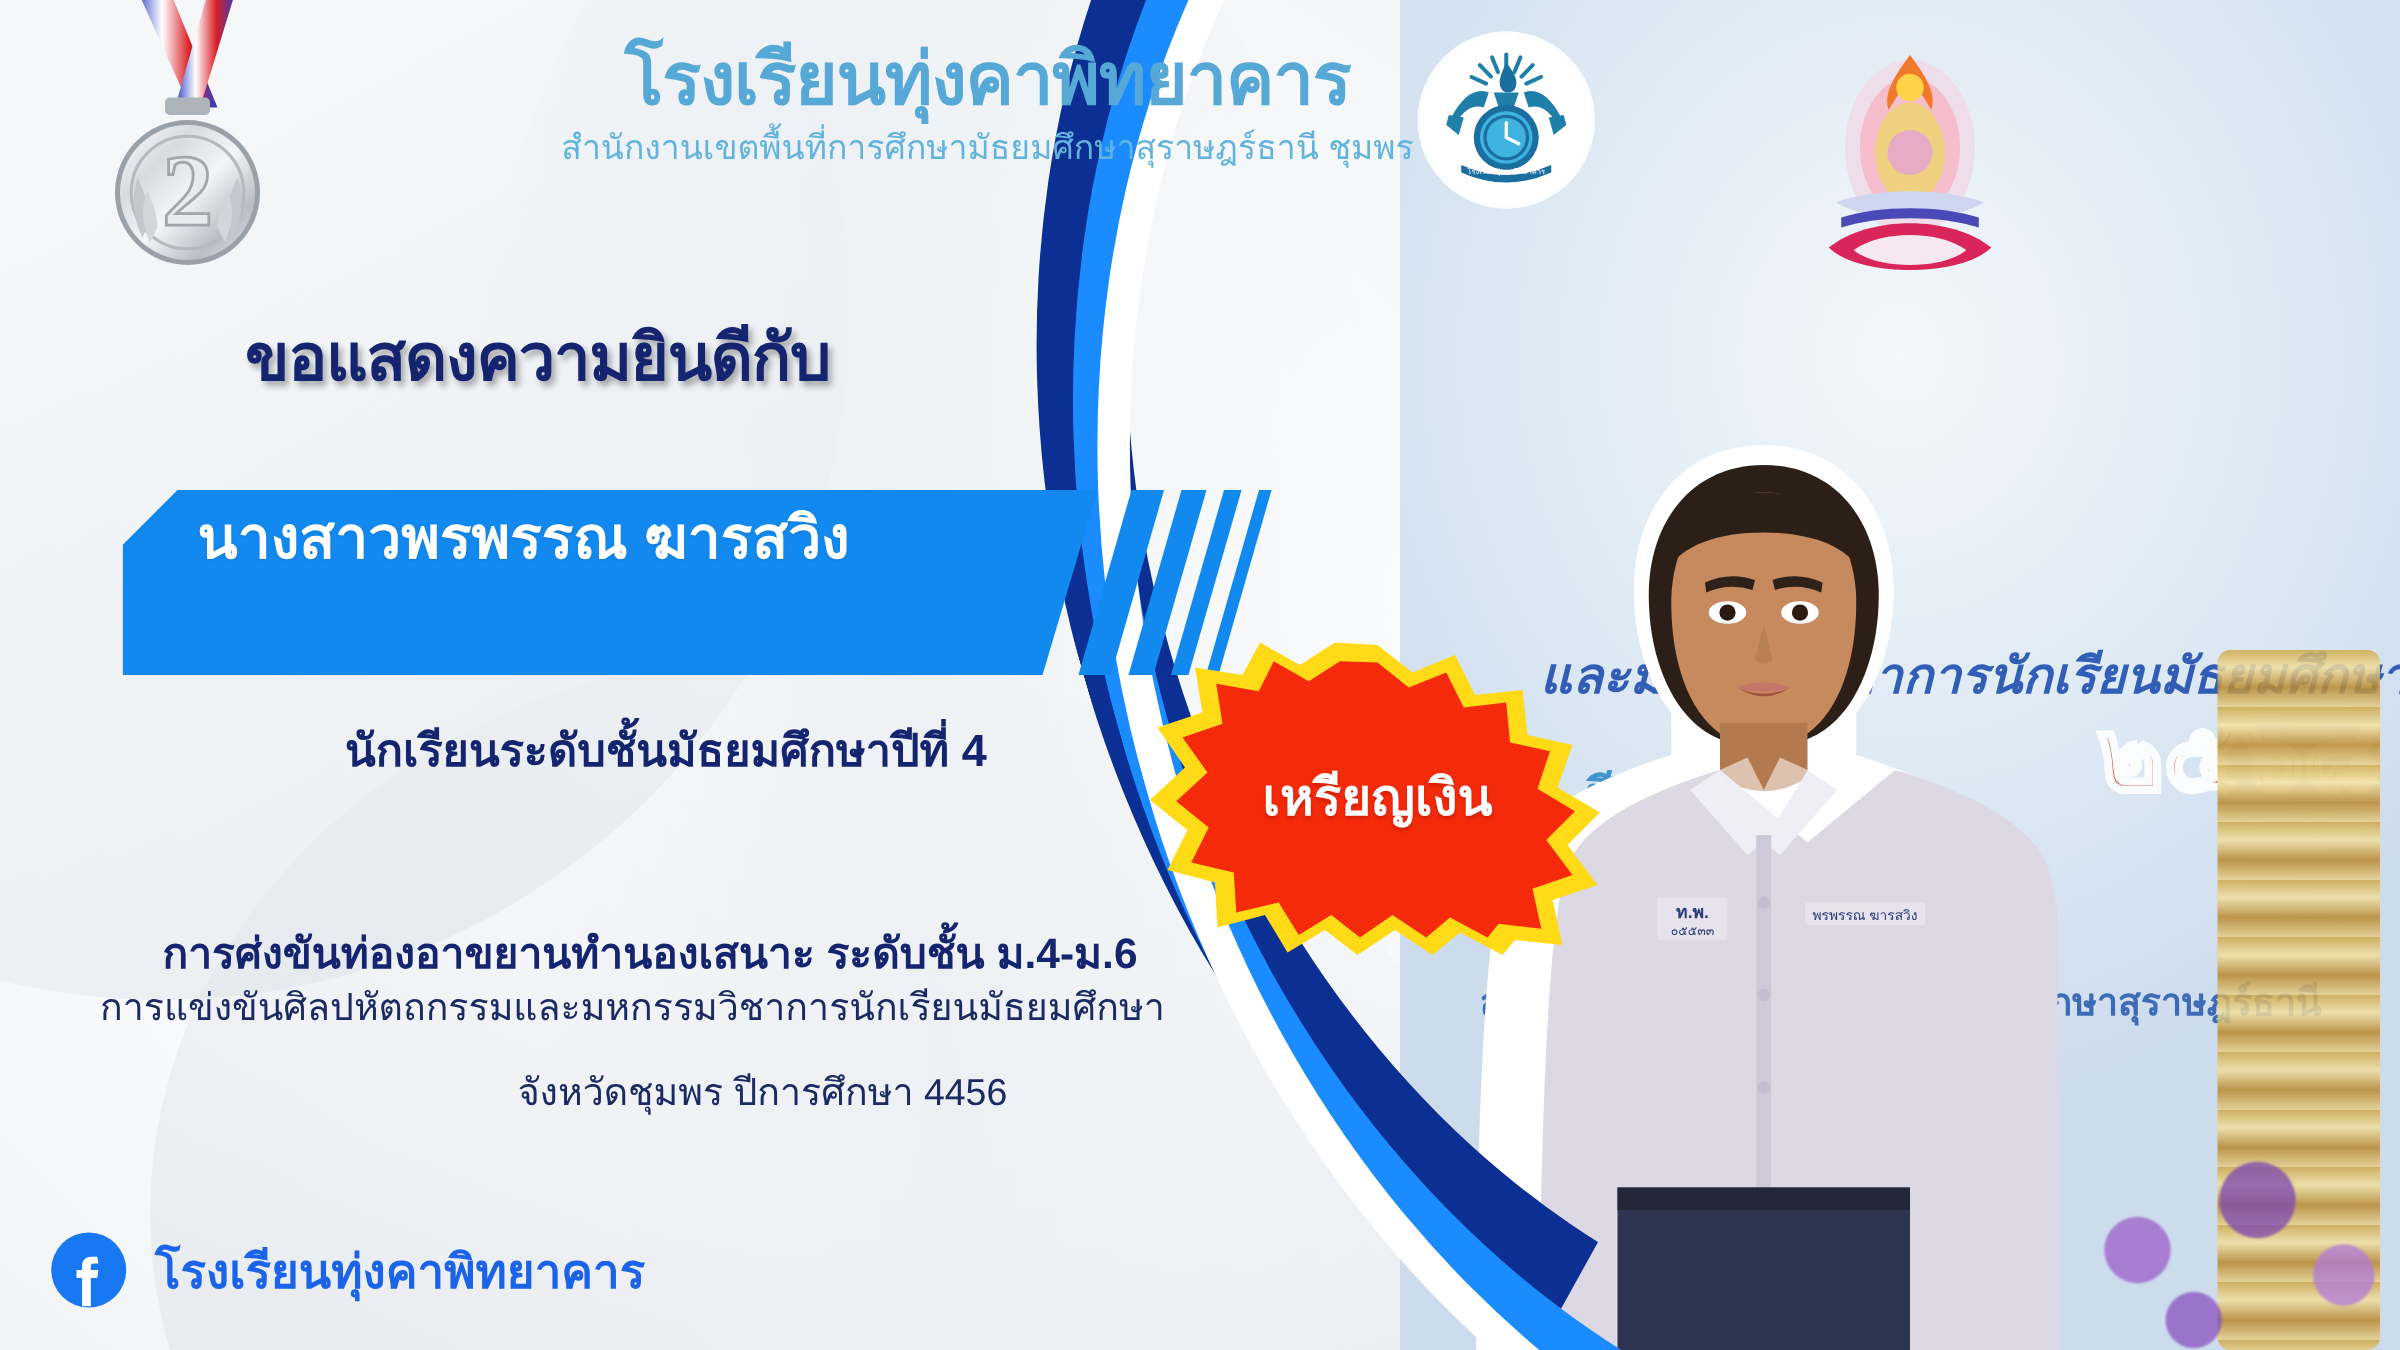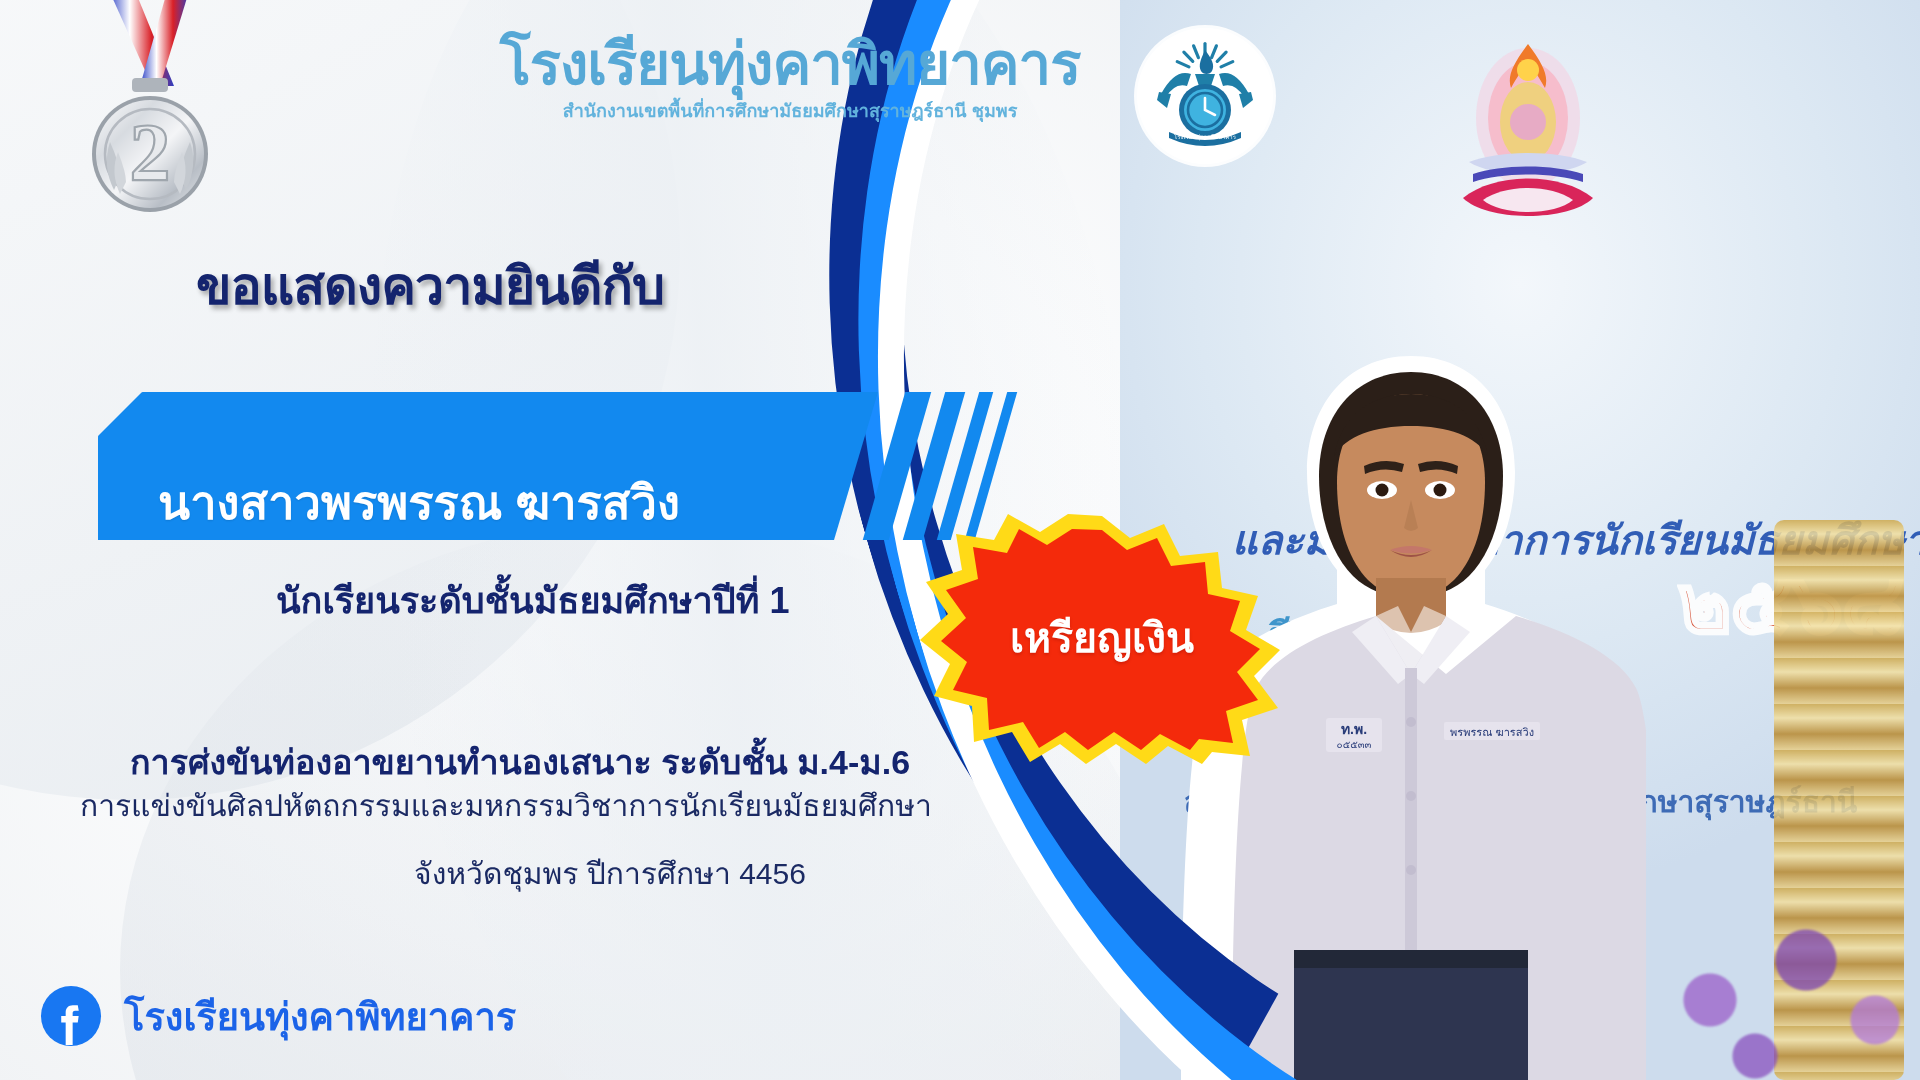--- a/index.html
+++ b/index.html
@@ -147,21 +147,21 @@
   
   .header{
     position:absolute; left:380px; top:34px; width:820px; text-align:center;
   }
   .school-name{
     font-size:58px; font-weight:800; line-height:1.04;
     color:#56a8d6; letter-spacing:-1px; white-space:nowrap;
   }
   .office-name{
     margin-top:2px;
-    font-size:18px; font-weight:700; color:#62b3dd; white-space:nowrap;
+    font-size:27px; font-weight:400; color:#62b3dd; white-space:nowrap;
   }
   .school-logo{
     position:absolute; left:1137px; top:28px; width:136px; height:136px;
     border-radius:50%; background:#ffffff;
     display:flex; align-items:center; justify-content:center;
     box-shadow:0 0 0 3px rgba(255,255,255,.9);
   }
 
   
   .congrats{
@@ -173,21 +173,21 @@
 
   
   .name-banner{
     position:absolute; left:98px; top:392px; width:880px; height:148px;
   }
   .nb-body{
     position:absolute; left:0; top:0; width:780px; height:148px;
     background:#1289ef;
     clip-path:polygon(44px 0, 780px 0, 736px 148px, 0 148px, 0 44px);
     border-top-left-radius:46px;
-    display:flex; align-items:flex-end;
+    display:flex; align-items:flex-start;
   }
   .nb-name{
     color:#ffffff; font-size:47px; font-weight:800;
     padding-left:60px; white-space:nowrap;
     text-shadow:0 1px 2px rgba(0,0,0,.12);
   }
   .nb-stripe{
     position:absolute; top:0; height:148px; background:#1289ef;
     transform:skewX(-16deg);
   }
@@ -406,21 +406,21 @@
   <div class="name-banner">
     <div class="nb-body">
       <span class="nb-name">นางสาวพรพรรณ  ฆารสวิง</span>
     </div>
     <div class="nb-stripe nb-s1"></div>
     <div class="nb-stripe nb-s2"></div>
     <div class="nb-stripe nb-s3"></div>
     <div class="nb-stripe nb-s4"></div>
   </div>
 
-  <div class="grade-line">นักเรียนระดับชั้นมัธยมศึกษาปีที่ 1</div>
+  <div class="grade-line">นักเรียนระดับชั้นมัธยมศึกษาปีที่ 4</div>
 
   <div class="comp-title">การศ่งขันท่องอาขยานทำนองเสนาะ ระดับชั้น ม.4-ม.6</div>
   <div class="comp-l1">การแข่งขันศิลปหัตถกรรมและมหกรรมวิชาการนักเรียนมัธยมศึกษา</div>
   <div class="comp-l2">จังหวัดชุมพร ปีการศึกษา 4456</div>
 
   <div class="burst">
     <svg viewBox="0 0 372 250" width="372" height="250">
       <path d="M186 2
                L214 24 L248 10 L264 42 L302 38 L306 74 L342 82 L330 116 L364 136
                L338 162 L362 194 L326 206 L334 242 L296 238 L286 250 L252 232 L230 250

